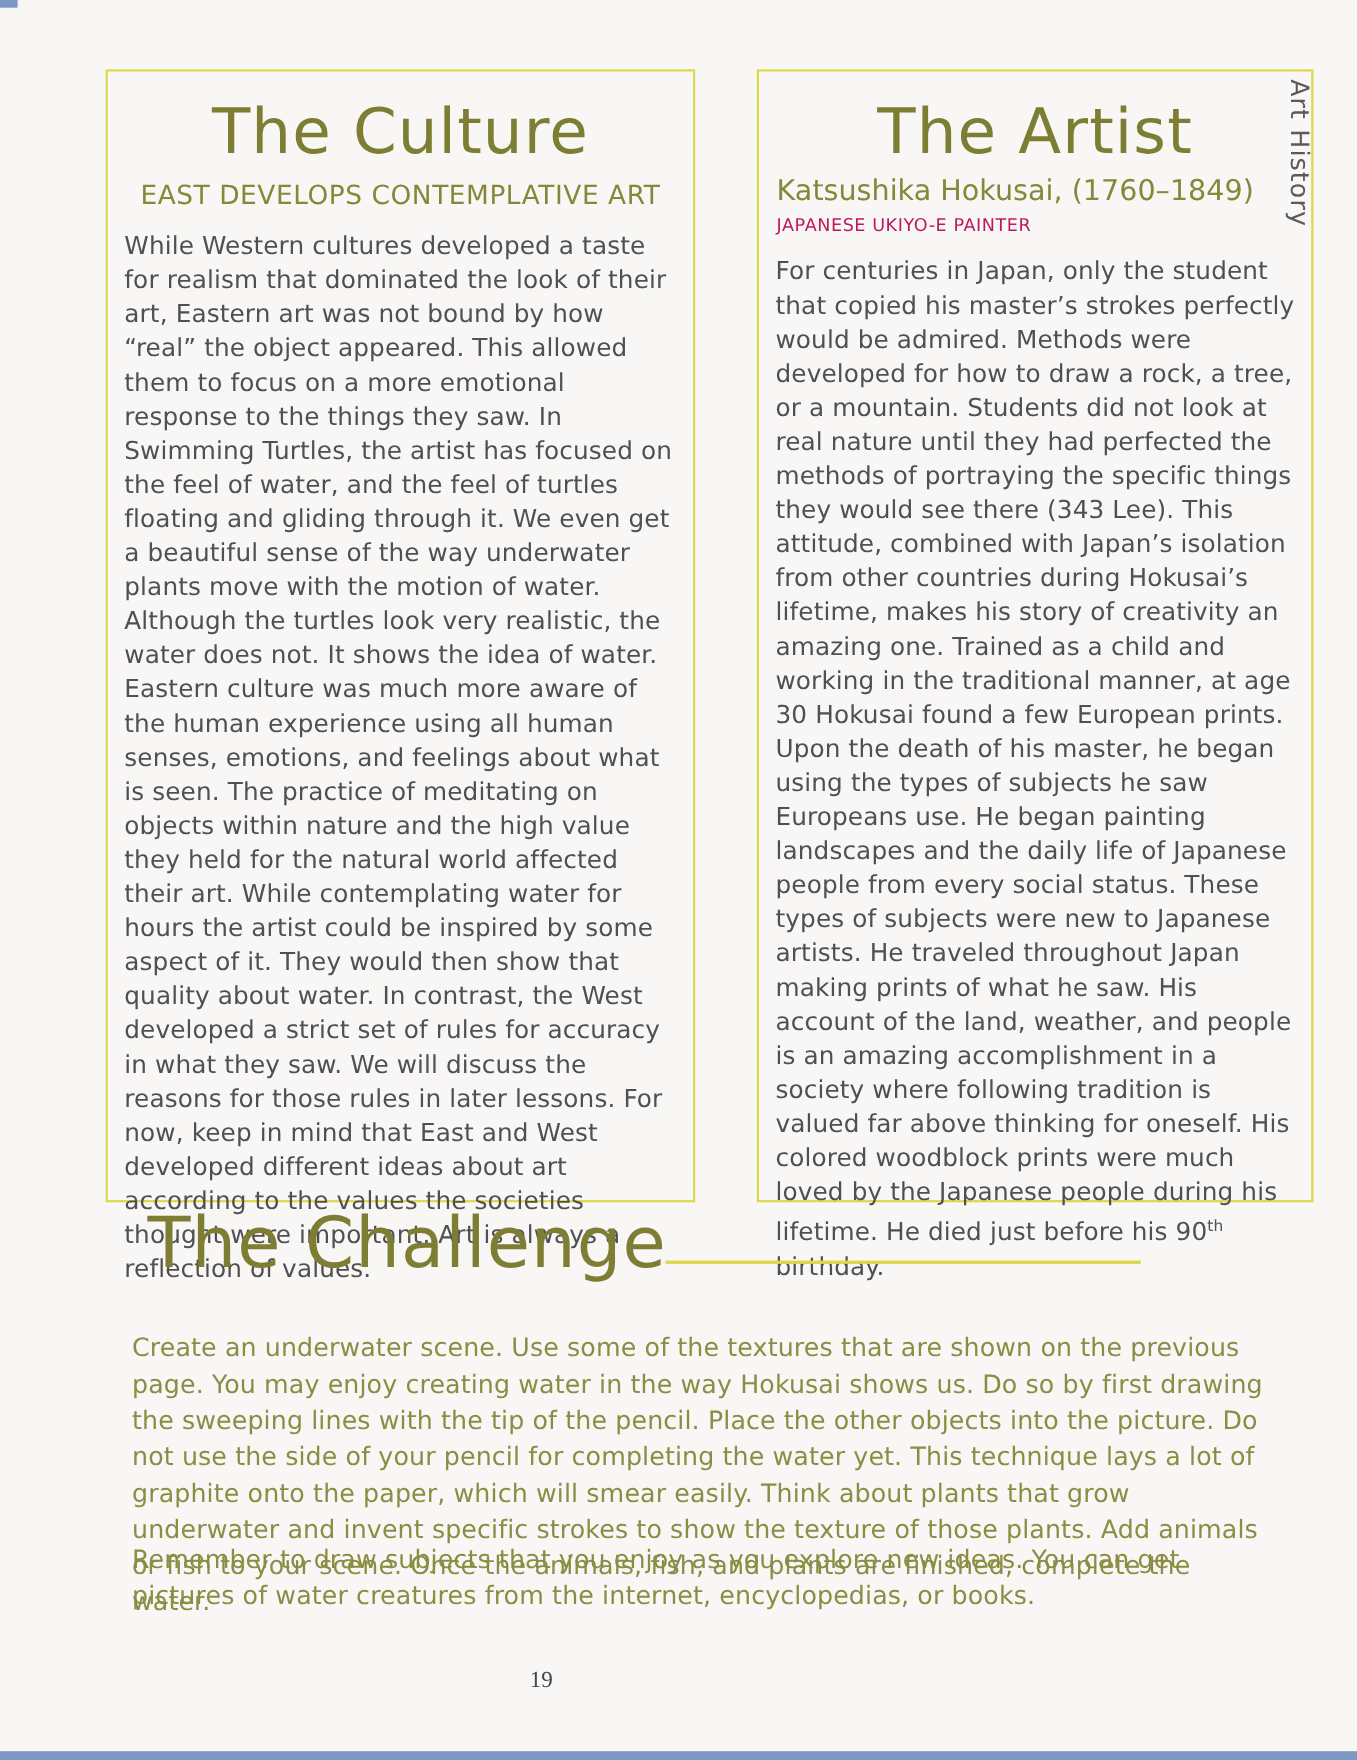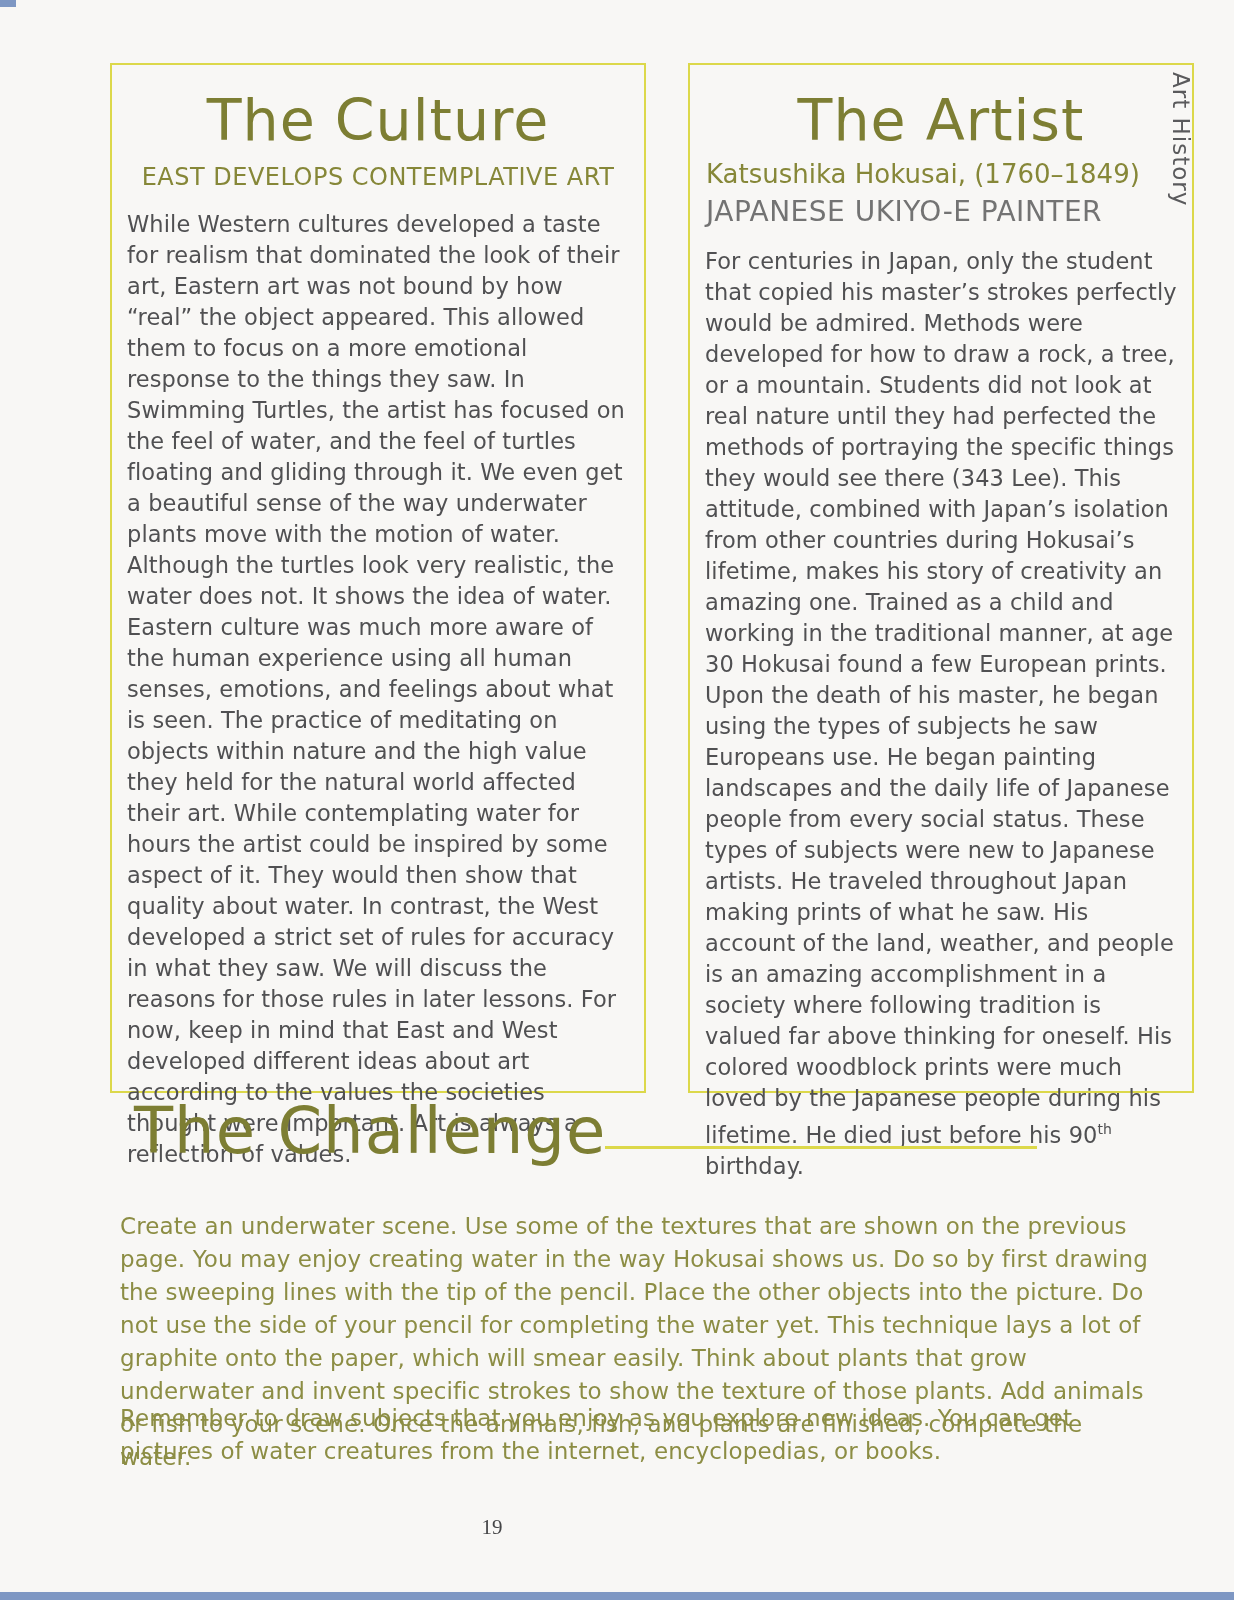--- a/index.html
+++ b/index.html
@@ -23,21 +23,21 @@
   }
   
   .box {
     position: absolute;
     top: 63px;
     height: 1030px;
     border: 2px solid #dcd84a;
     box-sizing: border-box;
     background: transparent;
   }
-  .culture-box { left: 110px; width: 536px; }
+  .culture-box { left: 96px; width: 536px; }
   .artist-box  { left: 688px; width: 506px; }
 
   .box h1 {
     margin: 22px 0 6px 0;
     text-align: center;
     font-size: 57px;
     font-weight: normal;
     color: #7d7e33;
     letter-spacing: 1px;
   }
@@ -52,23 +52,23 @@
   .artist-name {
     margin: 6px 0 4px 0;
     padding: 0 16px;
     font-size: 26px;
     font-weight: normal;
     color: #868738;
   }
   .artist-role {
     margin: 6px 0 0 0;
     padding: 0 16px;
-    font-size: 28px;
+    font-size: 16px;
     font-weight: normal;
-    color: #737373;
+    color: #be185d;
     letter-spacing: 0.5px;
   }
   .box .body-text {
     margin: 18px 0 0 0;
     padding: 0 15px;
     font-size: 22.5px;
     line-height: 31px;
     color: #505052;
     letter-spacing: 0.1px;
   }

